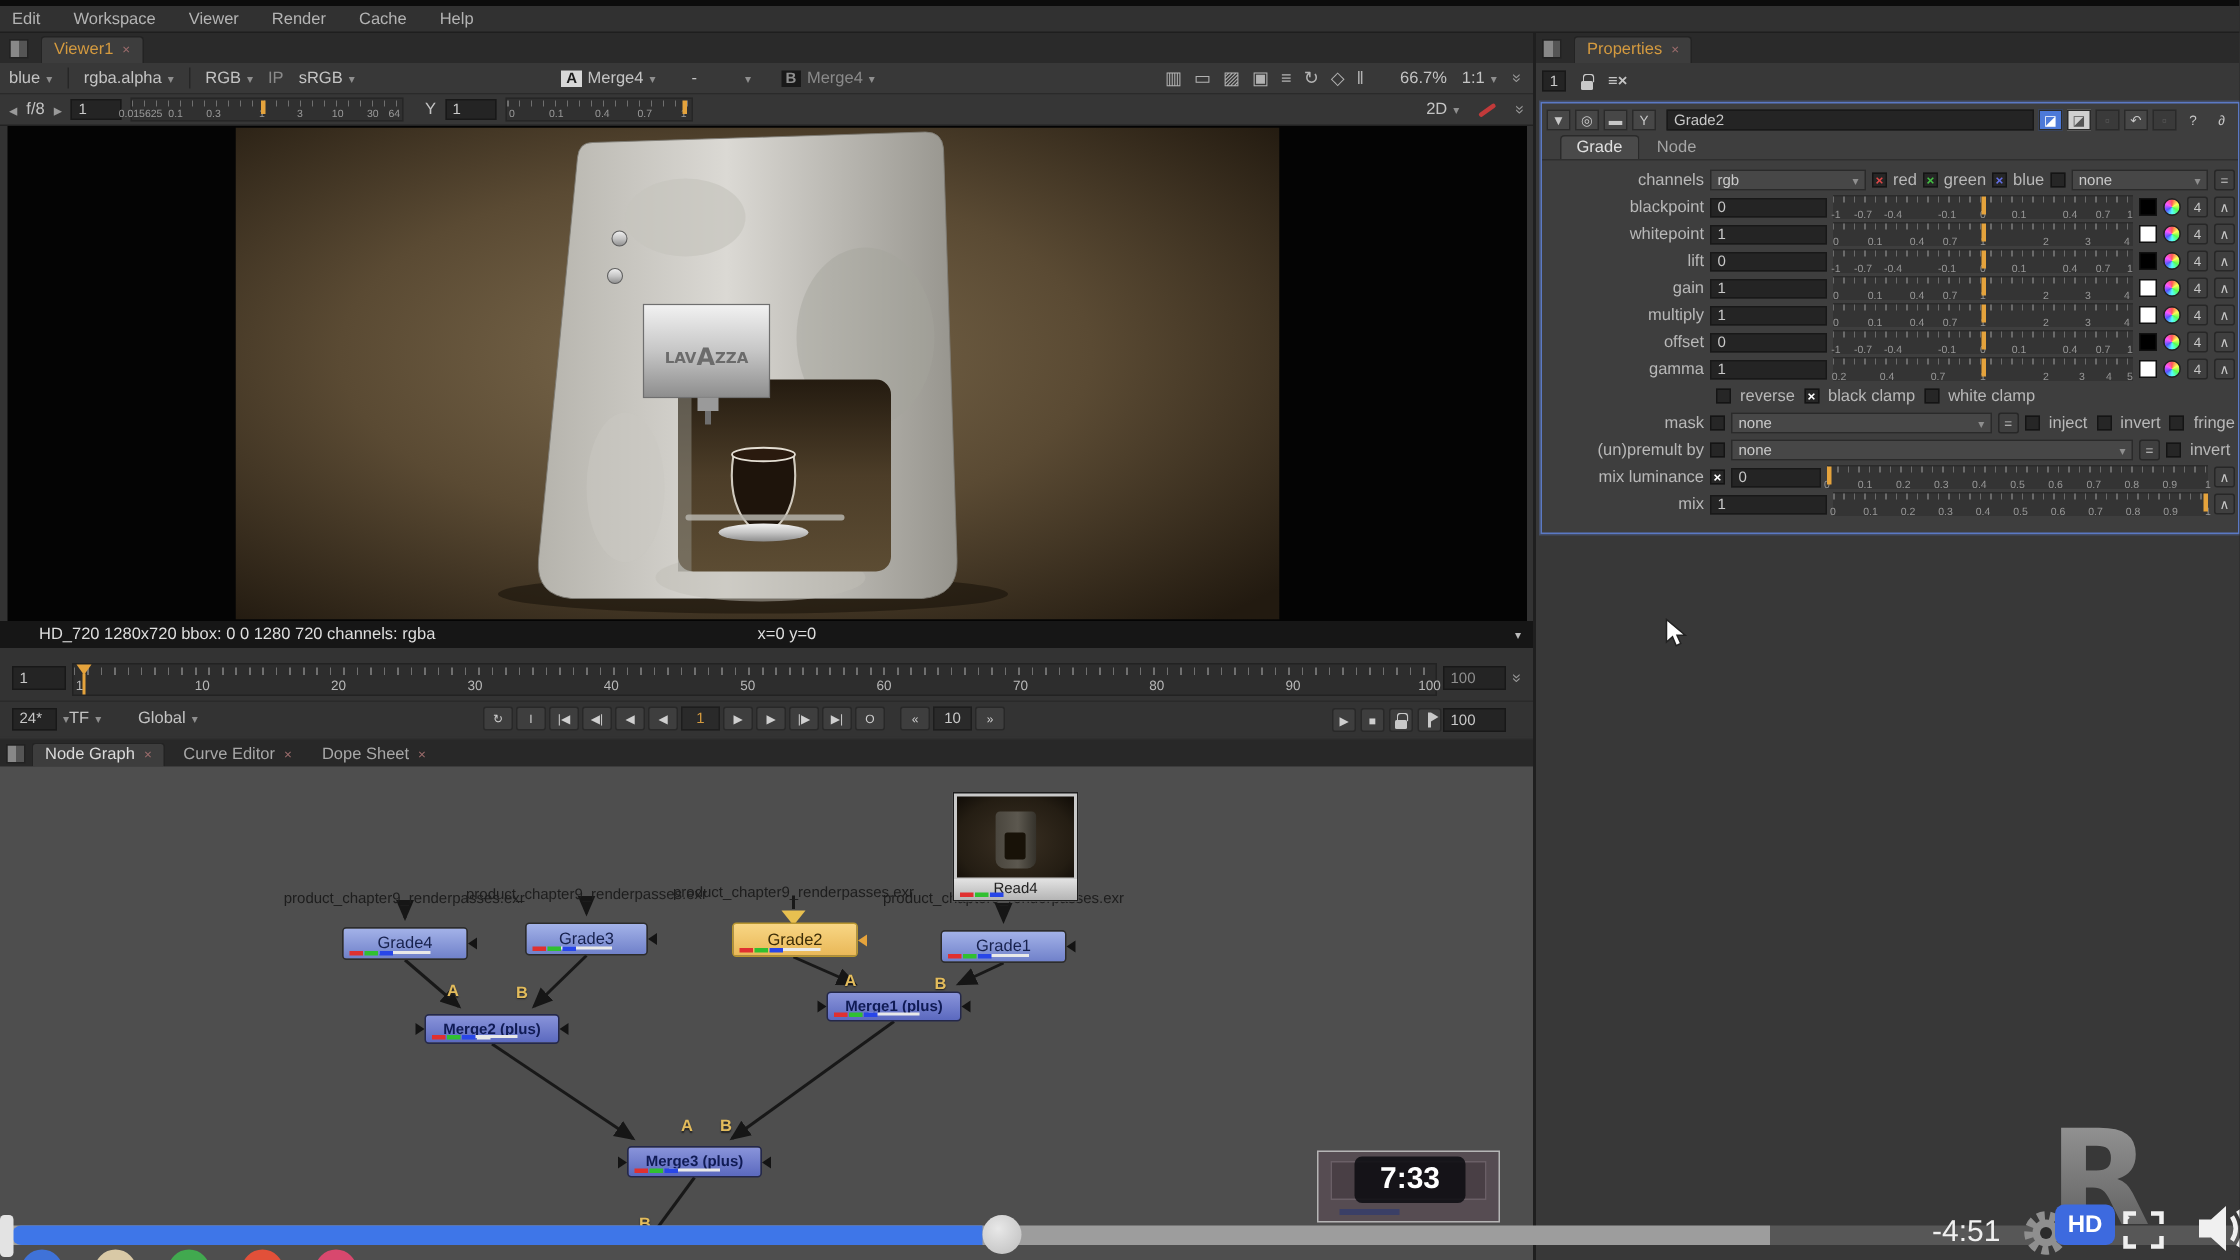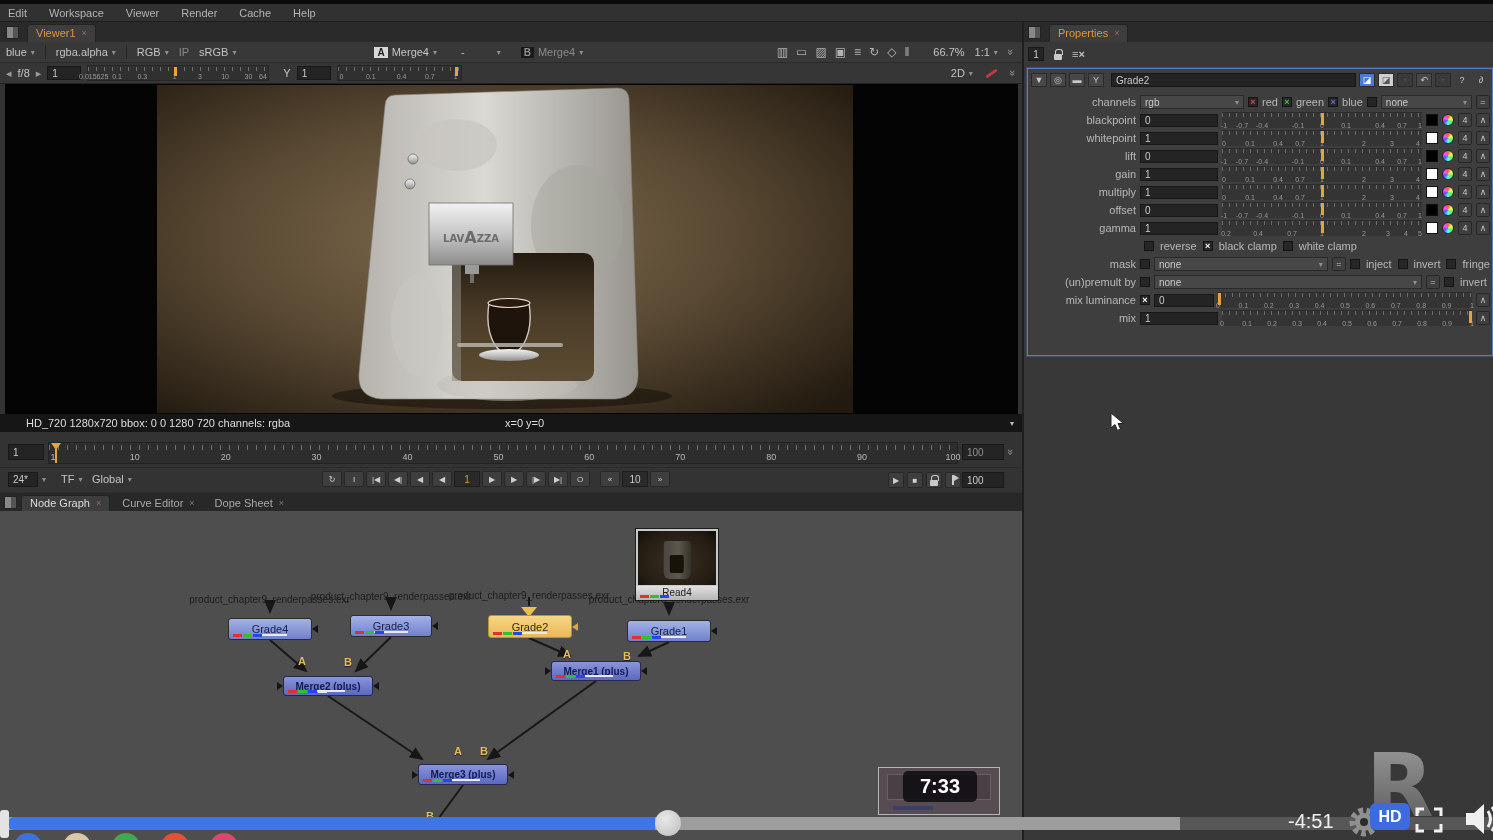--- a/index.html
+++ b/index.html
@@ -344,21 +344,21 @@
       </div>
     <span class="ibox abs" style="left:962px;top:4px;width:42px;height:16px;color:#8f8f8f">100</span>
     <span class="chev rot90 abs" style="left:1008px;top:6px">»</span>
   </div>
 
   <div class="abs" id="playback">
     <span class="dd abs" style="left:8px;top:4px">
         <span class="ibox" style="width:30px;height:15px">24*</span>
         <span class="car">▾</span>
       </span>
-    <span class="dd abs" style="left:61px;top:5px">
+    <span class="dd abs" style="left:46px;top:5px">
         <span>TF</span>
         <span class="car">▾</span>
       </span>
     <span class="dd abs" style="left:92px;top:5px">
         <span>Global</span>
         <span class="car">▾</span>
       </span>
     <span class="abs" id="transport">
         <span class="tbtn">↻</span>
         <span class="tbtn">I</span>
@@ -548,20 +548,24 @@
       <span class="hbtn">▬</span>
       <span class="hbtn">Y</span>
       <span class="ibox" id="ntitle">Grade2</span>
       <span class="hbtn bluef">◪</span>
       <span class="hbtn lightf">◪</span>
       <span class="hbtn dimf">▫</span>
       <span class="hbtn">↶</span>
       <span class="hbtn dimf">▫</span>
       <span class="hbtn" style="background:none;border:none">?</span>
       <span class="hbtn" style="background:none;border:none">∂</span>
+    </div>
+    <div id="gtabs">
+      <span class="gtab active">Grade</span>
+      <span class="gtab">Node</span>
     </div>
 
     <div style="padding-top:4px">
 
       <div class="prow">
         <span class="plabel">channels</span>
         <span class="ddbox" style="width:104px">
             <span>rgb</span>
             <span class="car">▾</span>
           </span>

